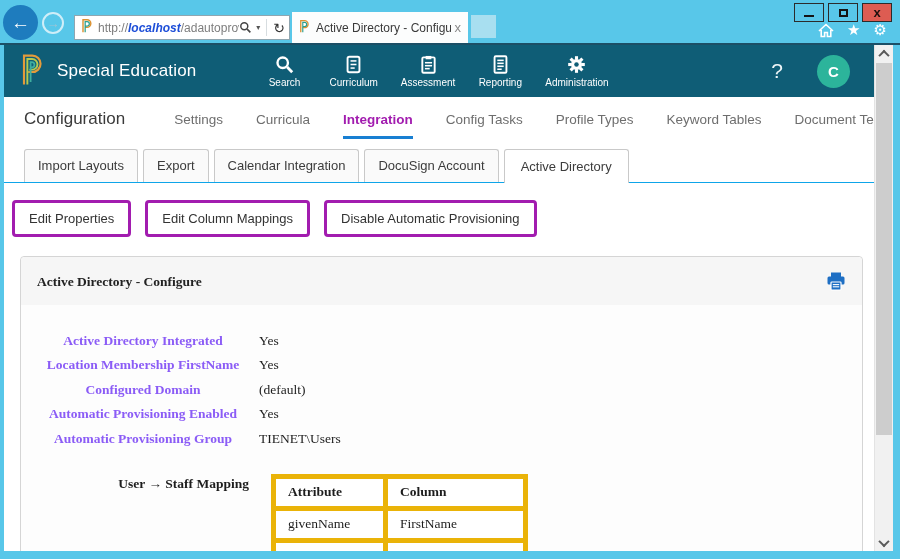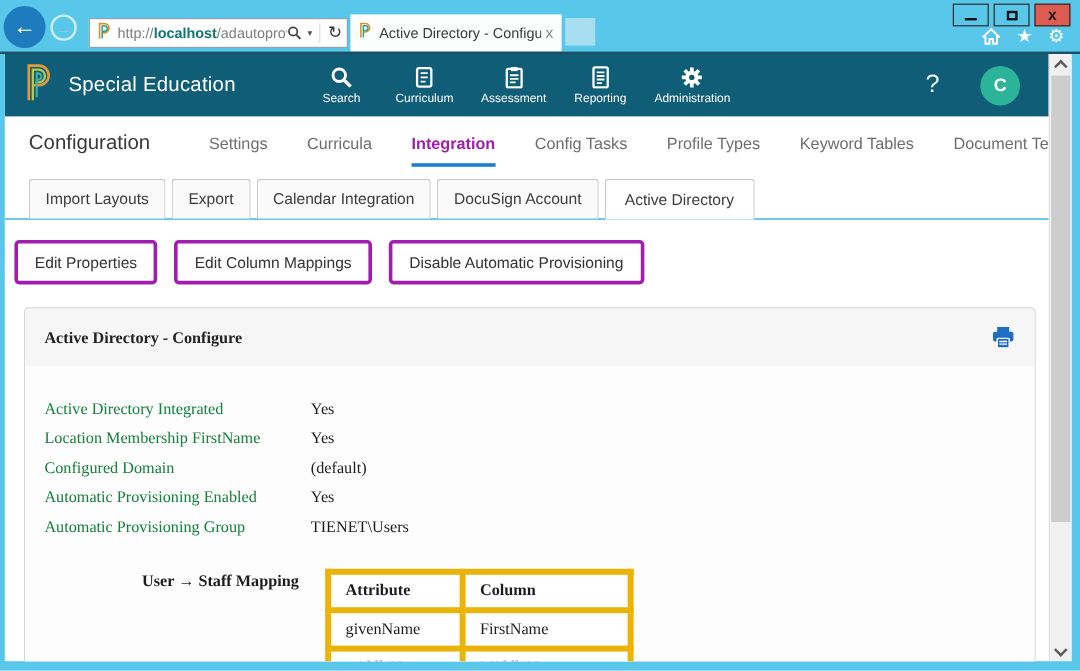--- a/index.html
+++ b/index.html
@@ -14,21 +14,21 @@
   .win-btn .bar { width:10px; height:2px; background:#141414; margin-top:7px; }
   .win-btn .box { width:9px; height:8px; border:2px solid #141414; }
   .win-btn.close { background:#dd5c52; font-weight:bold; font-size:13px; color:#1d100e; }
 
   
   .chrome { position:absolute; top:0; left:0; width:900px; height:43px; }
   .nav-back { position:absolute; left:3px; top:5px; width:35px; height:35px; border-radius:50%; background:#1e7cbe; color:#fff; display:flex; align-items:center; justify-content:center; font-size:19px; font-weight:bold; }
   .nav-fwd { position:absolute; left:42px; top:12px; width:22px; height:22px; border-radius:50%; border:2px solid #cfeef8; color:#9fc4d2; display:flex; align-items:center; justify-content:center; font-size:13px; font-weight:bold; }
   .url-box { position:absolute; left:74px; top:15px; width:216px; height:25px; background:#fff; border:1px solid #8fa6b0; display:flex; align-items:center; padding:0 4px 0 6px; }
   .url-text { flex:1; font-size:12px; color:#7d7d7d; white-space:nowrap; overflow:hidden; margin-left:5px; }
-  .url-text b { color:#0f766e; }
+  .url-text b { color:#1d4ed8;font-style:italic; }
   .url-icons { display:flex; align-items:center; gap:4px; color:#444; }
   .url-divider { width:1px; height:17px; background:#d7dde0; margin:0 2px; }
   .caret { font-size:8px; color:#555; }
   .refresh { font-size:14px; color:#333; }
   .tab { position:absolute; left:292px; top:12px; width:176px; height:31px; background:#fcfdfd; display:flex; align-items:center; padding:0 7px; }
   .tab-title { font-size:12px; color:#3a3a3a; margin-left:6px; flex:1; white-space:nowrap; overflow:hidden; }
   .tab-close { color:#8a8a8a; font-size:13px; margin-left:4px; }
   .newtab-stub { position:absolute; left:471px; top:15px; width:25px; height:23px; background:#a8dff0; }
   .chrome-right { position:absolute; right:13px; top:21px; display:flex; align-items:center; gap:13px; color:#fff; }
   .chrome-right .star { font-size:15px; }
@@ -67,21 +67,21 @@
   
   .btn-row { display:flex; gap:14px; padding:17px 0 0 8px; flex:none; }
   .btn { font-size:13px; color:#333; background:#fff; border:3px solid #a21caf; border-radius:4px; padding:8px 14px; cursor:pointer; white-space:nowrap; }
 
   
   .panel { margin:19px 11px 0 16px; border:1px solid #d5d5d5; border-radius:4px; background:#fff; font-family:"Liberation Serif","DejaVu Serif",serif; }
   .panel-header { background:#f6f6f6; border-radius:4px 4px 0 0; padding:15px 16px 14px; display:flex; align-items:center; }
   .panel-title { font-size:13.5px; font-weight:bold; color:#222; flex:1; }
   .panel-body { padding:24px 16px 30px; background:#fdfdfd; }
   .field-row { display:flex; line-height:24.4px; }
-  .field-label { width:212px; text-align:left; font-weight:normal; font-size:13.5px; color:#15803d; }
+  .field-label { width:212px; text-align:center; font-weight:bold; font-size:13.5px; color:#8b5cf6; }
   .field-value { margin-left:10px; font-size:13.5px; color:#1d1d1d; }
   .mapping-row { display:flex; margin-top:23px; }
   .mapping-label { width:212px; text-align:right; font-weight:bold; font-size:13.5px; color:#1d1d1d; line-height:20px; }
   .map-table { border-collapse:collapse; margin-left:22px; background:#fff; }
   .map-table th, .map-table td { border:5px solid #eab308; font-size:13.5px; padding:5px 12px 6px; text-align:left; color:#1d1d1d; }
   .map-table { border:1px solid #d9d9d9; }
   .map-table th { font-weight:bold; width:112px; }
   .map-table th + th, .map-table td + td { width:140px; }
 
   

